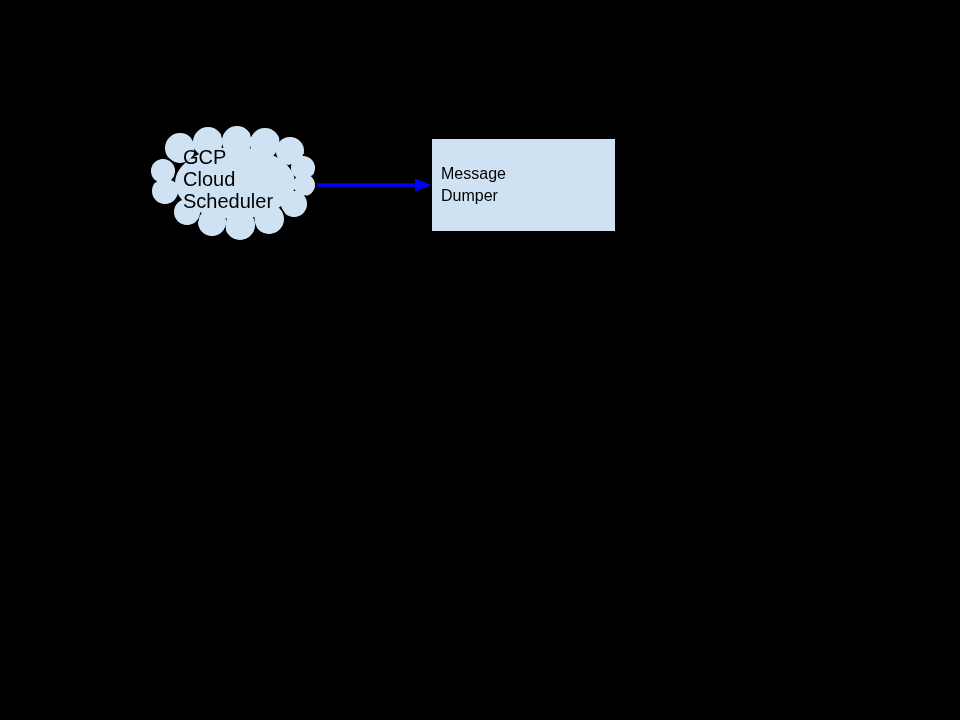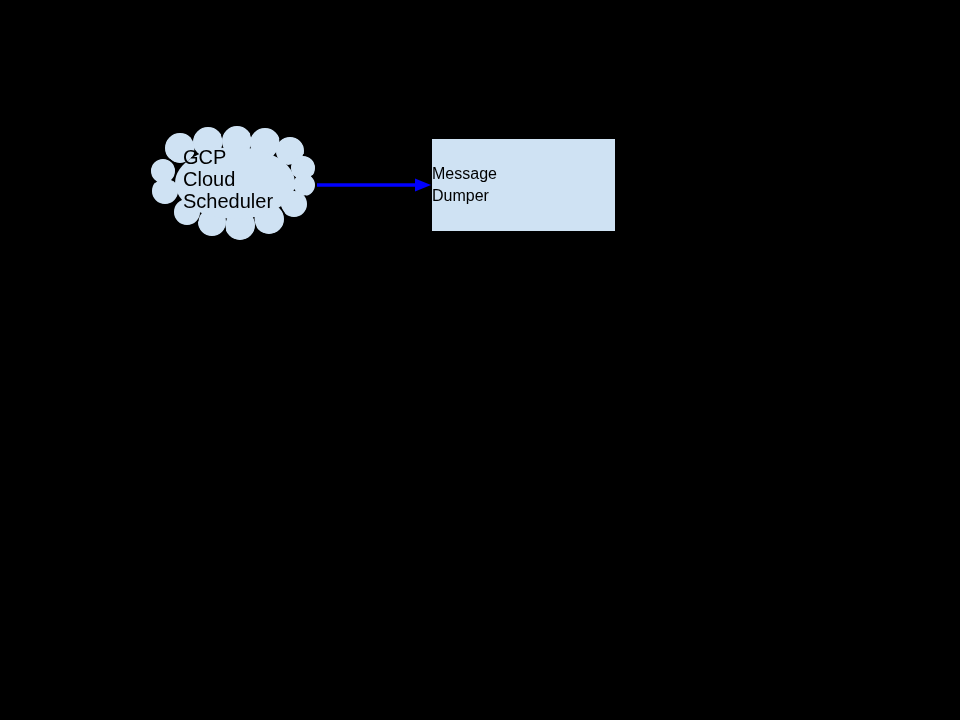--- a/index.html
+++ b/index.html
@@ -48,20 +48,21 @@
   .rect-node {
     left: 432px;
     top: 139px;
     width: 183px;
     height: 92px;
     background: #cfe2f3;
     display: flex;
     align-items: center;
   }
   .rect-label {
+    padding-left: 9px;
     font-size: 16px;
     line-height: 22px;
     color: #000000;
     white-space: pre-line;
   }
 </style>
 </head>
 <body>
 
 <div class="canvas">

